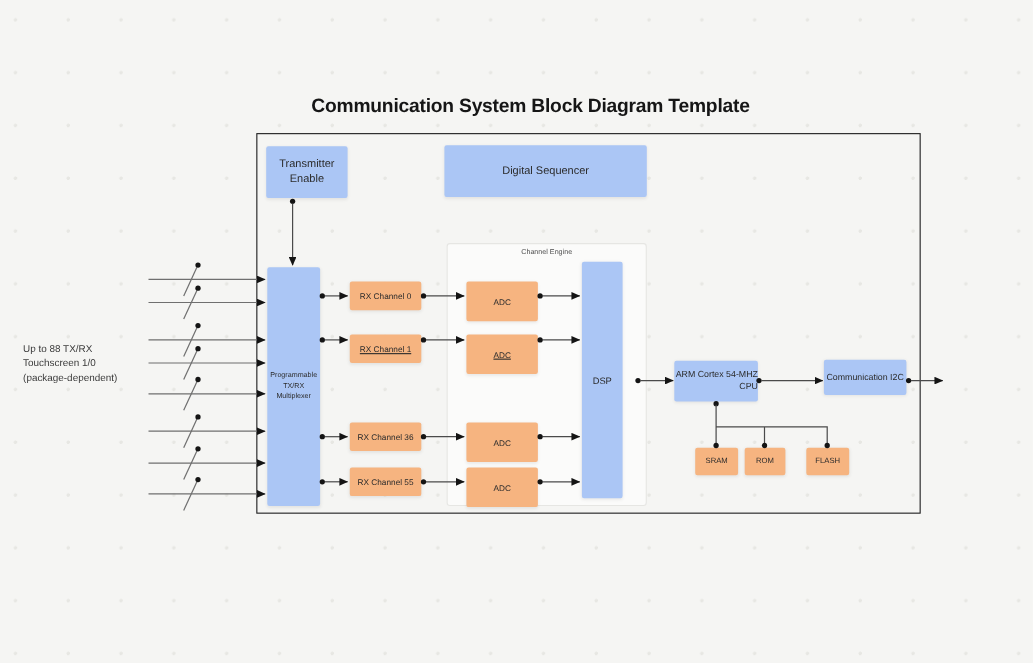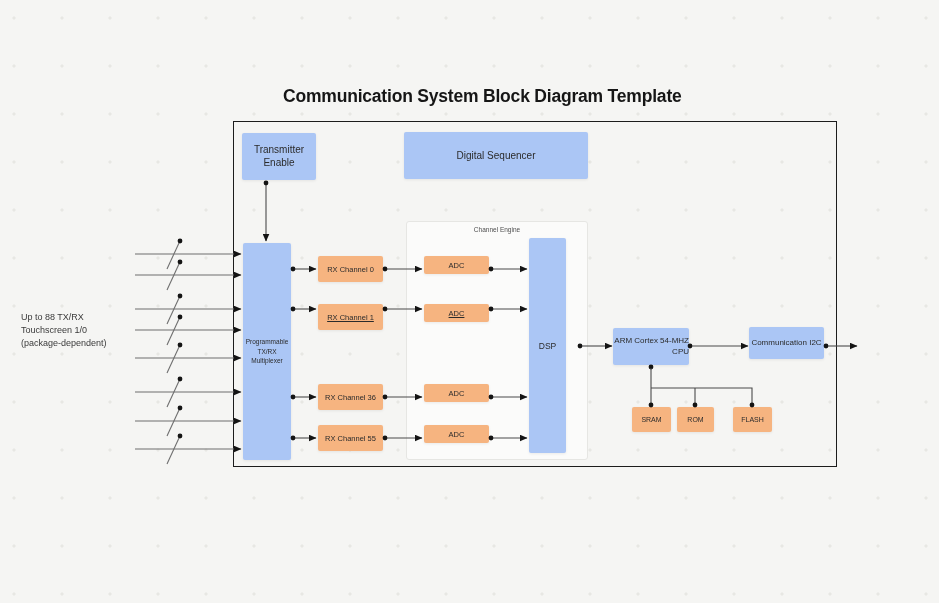--- a/index.html
+++ b/index.html
@@ -34,21 +34,21 @@
   .engine{
     position:absolute;left:406px;top:221px;width:182px;height:239px;box-sizing:border-box;
     background:#fbfbfa;border:1px solid #e6e6e3;border-radius:3px;
   }
   .engine-label{
     position:absolute;left:0;top:4px;width:100%;text-align:center;
     font-size:6.5px;color:#4d4d4d;
   }
   .n-dsp{left:529px;top:238px;width:37px;height:215px;font-size:8.5px;}
   .n-rx{left:318px;width:65px;height:26px;font-size:7.5px;}
-  .n-adc{left:424px;width:65px;height:18px;font-size:7.5px;}
+  .n-adc{left:424px;width:65px;height:36px;font-size:7.5px;}
   .row0{top:256px;} .row1{top:304px;text-decoration:underline;} .row2{top:384px;} .row3{top:425px;}
   .n-cpu{left:613px;top:328px;width:76px;height:37px;font-size:8px;line-height:1.3;text-align:right;}
   .n-i2c{left:749px;top:327px;width:75px;height:32px;font-size:8px;line-height:1.3;}
   .n-sram{left:632px;top:407px;width:39px;height:25px;font-size:7px;}
   .n-rom{left:677px;top:407px;width:37px;height:25px;font-size:7px;}
   .n-flash{left:733px;top:407px;width:39px;height:25px;font-size:7px;}
   .side-label{
     position:absolute;text-align:left;font-size:9px;line-height:1.42;
     color:#3a3a3a;white-space:pre-line;
   }

